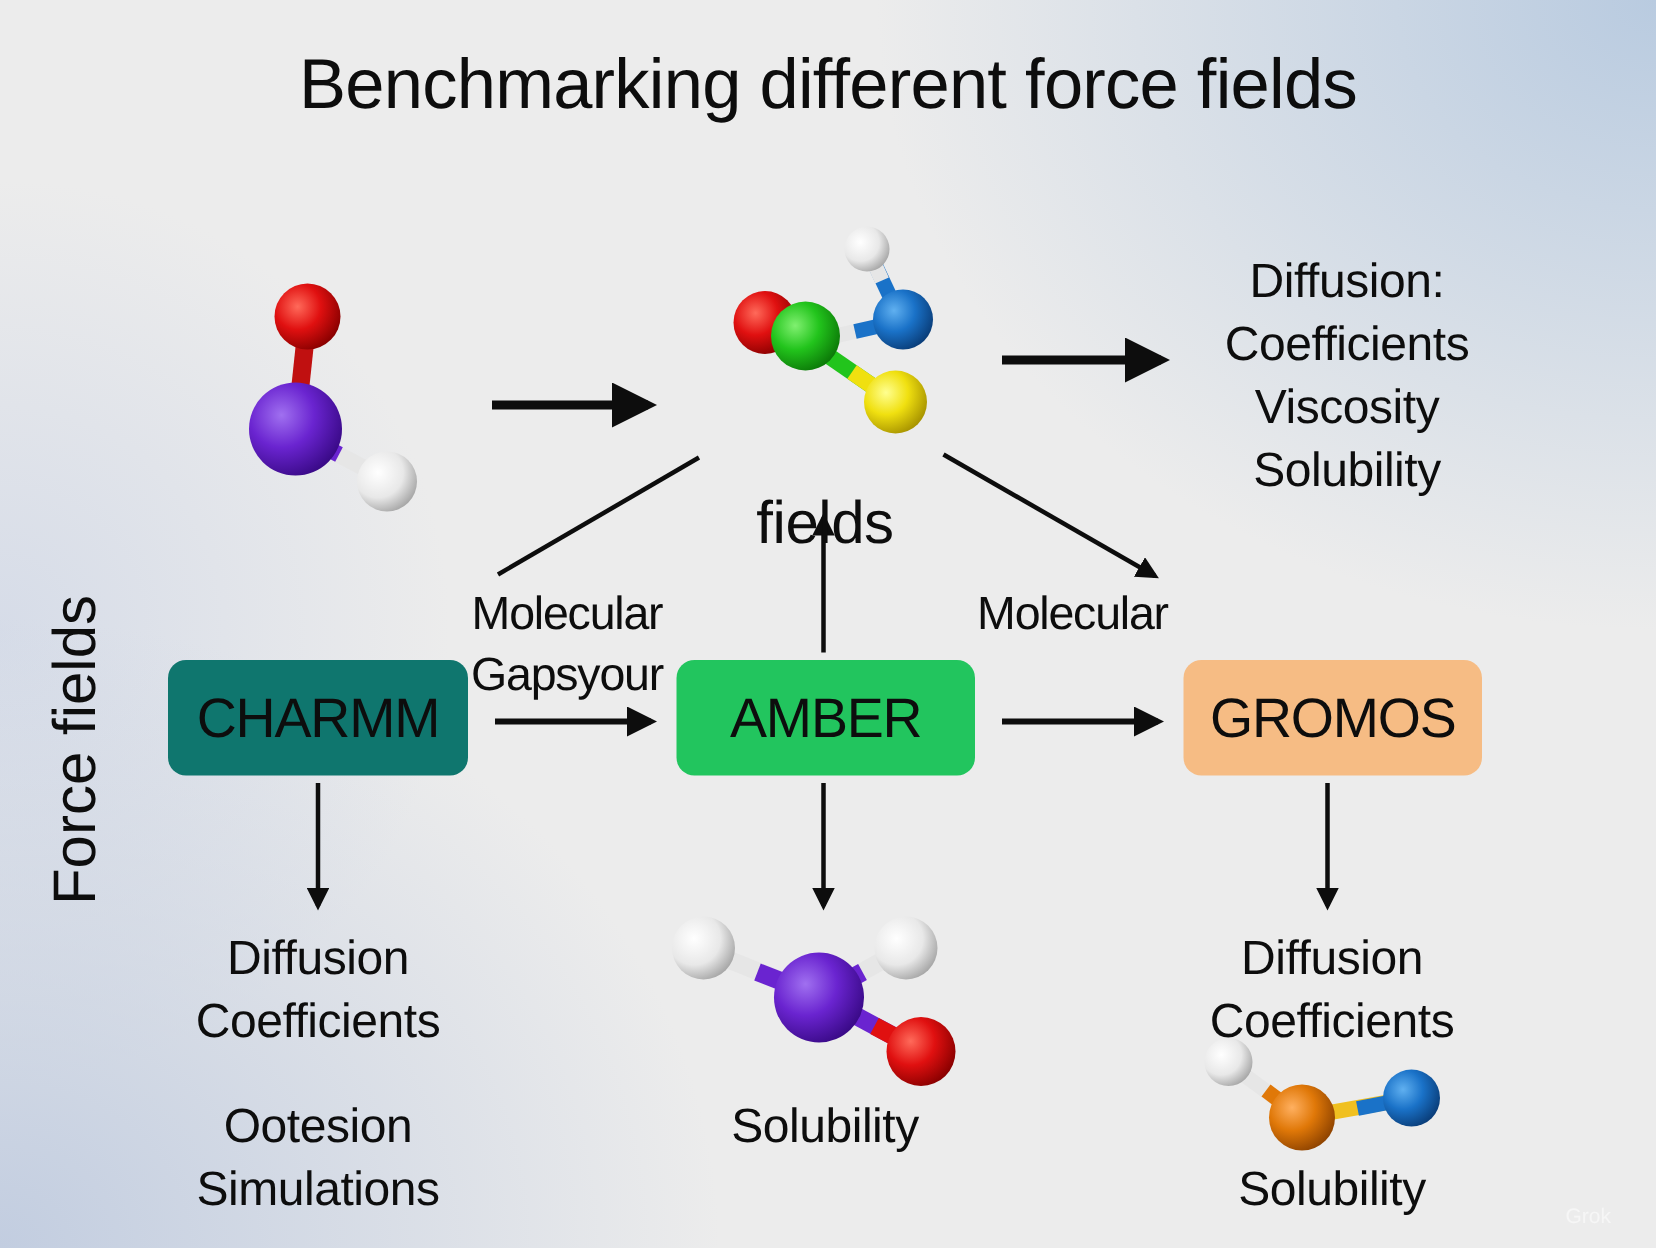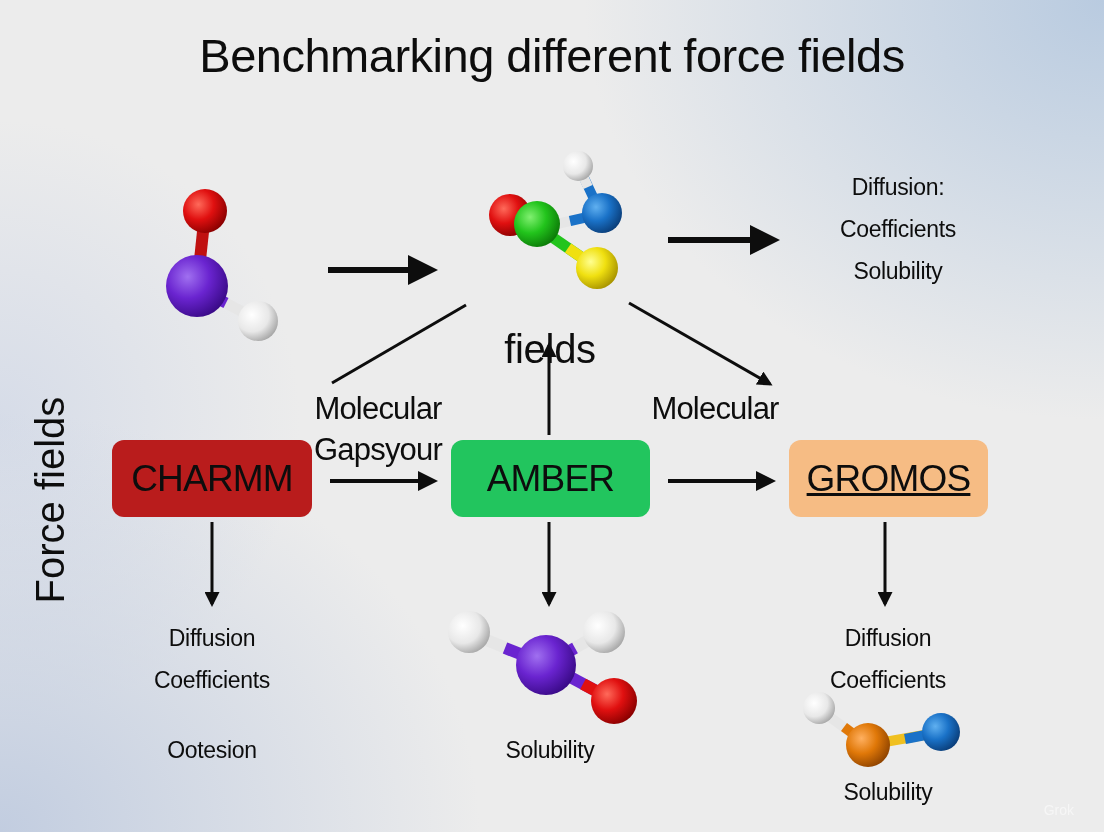--- a/index.html
+++ b/index.html
@@ -12,21 +12,21 @@
       radial-gradient(ellipse 480px 420px at 0px 832px, #c2cde0 0%, rgba(194,205,224,0) 100%),
       radial-gradient(ellipse 300px 300px at 0px 420px, #d6dce8 0%, rgba(214,220,232,0) 100%),
       #ececec;
   }
   .abs { position:absolute; }
   .title {
     left:0; width:1104px; text-align:center; font-size:47px; line-height:56px;
     letter-spacing:-0.5px; top:28px;
   }
   .title span { display:block; }
-  .label { text-align:center; font-size:23px; line-height:42px; letter-spacing:-0.3px; }
+  .label { text-align:center; font-size:32px; line-height:42px; letter-spacing:-0.3px; }
   .label span { display:block; white-space:nowrap; }
   .box {
     border-radius:12px; display:flex; align-items:center; justify-content:center;
     font-size:37px; letter-spacing:-0.8px;
   }
   .side {
     left:-80px; top:470px; width:260px; height:60px; font-size:40px;
     transform:rotate(-90deg); text-align:center; line-height:60px;
   }
   svg.overlay { position:absolute; left:0; top:0; }
@@ -141,47 +141,49 @@
     <circle cx="941" cy="732" r="19" fill="url(#g-blue)"></circle>
     <circle cx="868" cy="745" r="22" fill="url(#g-orange)"></circle>
   </g>
 </svg>
 
 <div class="abs label" style="left:470px; top:298px; width:160px; font-size:40px; line-height:46px;margin-top:28px;">fields</div>
 
 <div class="abs label" style="left:780px; top:166px; width:236px;">
   <span>Diffusion:</span>
   <span>Coefficients</span>
+  <span>Viscosity</span>
   <span>Solubility</span>
 </div>
 
 <div class="abs label" style="left:278px; top:388px; width:200px; font-size:31px; line-height:41px; letter-spacing:-0.8px;">
   <span>Molecular</span>
   <span>Gapsyour</span>
 </div>
 <div class="abs label" style="left:612px; top:388px; width:206px; font-size:31px; line-height:41px; letter-spacing:-0.8px;">
   <span>Molecular</span>
 </div>
 
-<div class="abs box" style="left:112px; top:440px; width:200px; height:77px; background:#b91c1c;">
+<div class="abs box" style="left:112px; top:440px; width:200px; height:77px; background:#0f766e;">
   <span>CHARMM</span>
 </div>
 <div class="abs box" style="left:451px; top:440px; width:199px; height:77px; background:#22c55e;">
   <span>AMBER</span>
 </div>
-<div class="abs box" style="left:789px; top:440px; width:199px; height:77px; background:#f6bc84;text-decoration:underline;">
+<div class="abs box" style="left:789px; top:440px; width:199px; height:77px; background:#f6bc84;">
   <span>GROMOS</span>
 </div>
 
 <div class="abs label" style="left:92px; top:617px; width:240px;">
   <span>Diffusion</span>
   <span>Coefficients</span>
 </div>
 <div class="abs label" style="left:92px; top:729px; width:240px;">
   <span>Ootesion</span>
+  <span>Simulations</span>
 </div>
 
 <div class="abs label" style="left:430px; top:729px; width:240px;">
   <span>Solubility</span>
 </div>
 
 <div class="abs label" style="left:768px; top:617px; width:240px;">
   <span>Diffusion</span>
   <span>Coefficients</span>
 </div>

